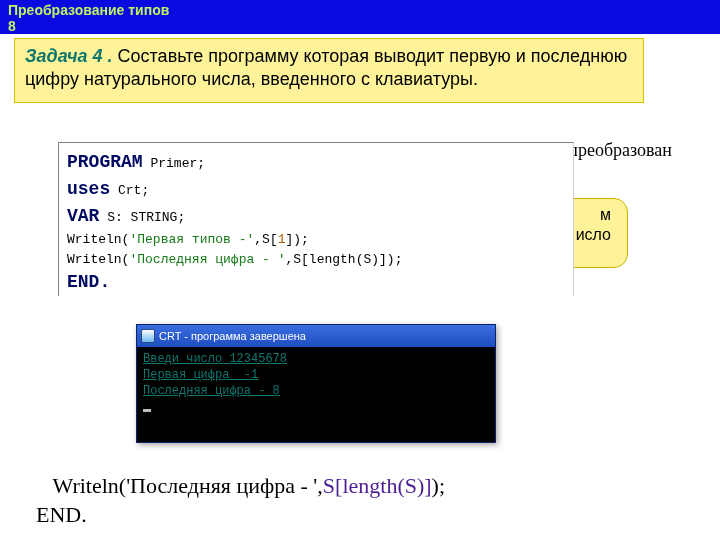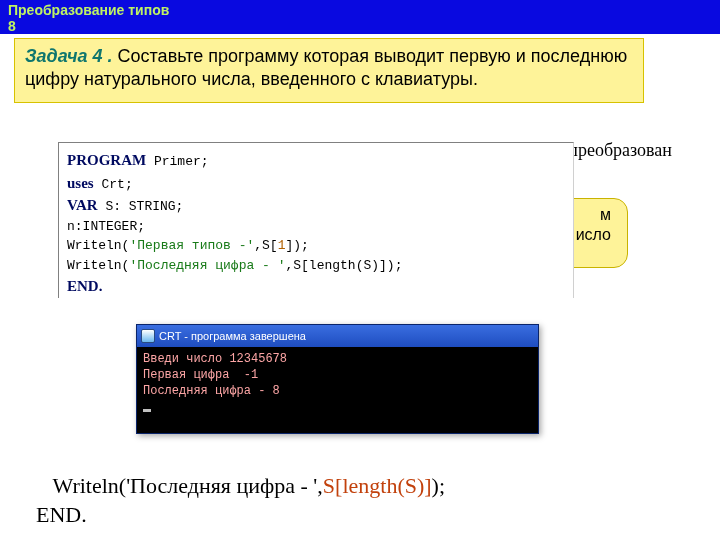--- a/index.html
+++ b/index.html
@@ -55,21 +55,21 @@
     background: #fff;
     border-top: 1px solid #808080;
     border-left: 1px solid #808080;
     border-right: 1px solid #d0d0d0;
     padding: 6px 8px 0 8px;
     z-index: 3;
     font-family: "Courier New", monospace;
     font-size: 13px;
     line-height: 1.5;
   }
-  .code-window .kw { font-family: Liberation Serif, serif; font-weight: 700; font-size: 15px; color: #000a60; margin-top: 36px; }
+  .code-window .kw { font-family: Liberation Mono, monospace; font-weight: 700; font-size: 18px; color: #000a60; margin-top: 36px; }
   .code-window .lit { color: #187a18; }
   .code-window .num { color: #b06000; }
   .code-window .id  { color: #000; }
   .callout {
     position: absolute;
     right: 92px;
     top: 198px;
     width: 190px;
     height: 70px;
     background: #fef399;
@@ -78,21 +78,21 @@
     padding: 6px 10px;
     font-size: 16px;
     color: #000;
     line-height: 1.25;
     z-index: 2;
   }
   .console-win {
     position: absolute;
     left: 136px;
     top: 324px;
-    width: 403px;
+    width: 360px;
     z-index: 6;
     box-shadow: 2px 2px 6px rgba(0,0,0,0.35);
     border: 1px solid #0a246a;
   }
   .console-title {
     height: 22px;
     background: linear-gradient(#3a6ee0, #1e4dc0);
     display: flex;
     align-items: center;
     padding: 0 4px;
@@ -107,44 +107,45 @@
   .console-title .text {
     color: #fff;
     font-family: Tahoma, Arial, sans-serif;
     font-size: 11px;
     flex: 1;
     white-space: nowrap;
     overflow: hidden;
   }
   .console-body {
     background: #000;
-    color: #fca5a5;
+    color: #0f766e;
     font-family: "Courier New", monospace;
     font-size: 12px;
     line-height: 1.35;
-    padding: 4px 6px 17px 6px;
+    padding: 4px 6px 26px 6px;
     white-space: pre;
+    text-decoration: underline;
   }
   .cursor {
     display: inline-block;
     width: 8px;
     height: 3px;
     background: #c0c0c0;
     vertical-align: -1px;
   }
   .bottom-code {
     position: absolute;
     left: 36px;
     top: 472px;
     font-family: Georgia, "Times New Roman", serif;
     font-size: 22px;
     color: #000;
     line-height: 1.3;
   }
-  .bottom-code .blue { color: #c2410c; margin-top: 11px; }
+  .bottom-code .blue { color: #4c1d95; margin-top: 11px; }
   .bottom-code .end  { font-weight: 400; }
 </style>
 </head>
 <body>
 
 <div class="top-banner">
   <div>Преобразование типов</div>
   <div>8</div>
 </div>
 
@@ -156,21 +157,20 @@
 
 <div class="callout">
   <div style="text-align:right;padding-right:6px">м</div>
   <div style="text-align:right;padding-right:6px">исло</div>
 </div>
 
 <div class="code-window">
   <div><span class="kw">PROGRAM</span><span class="id">  Primer;</span></div>
   <div><span class="kw">uses</span><span class="id"> Crt;</span></div>
   <div><span class="kw">VAR</span><span class="id">  S: STRING;</span></div>
-  <div><span class="id">     n:INTEGER;</span></div>
   <div><span class="id">     Writeln(</span><span class="lit">'Первая типов  -'</span><span class="id">,S[</span><span class="num">1</span><span class="id">]);</span></div>
   <div><span class="id">     Writeln(</span><span class="lit">'Последняя цифра - '</span><span class="id">,S[length(S)]);</span></div>
   <div><span class="kw">END.</span></div>
 </div>
 
 <div class="console-win">
   <div class="console-title">
     <div class="icon"></div>
     <div class="text">CRT - программа завершена</div>
   </div>

